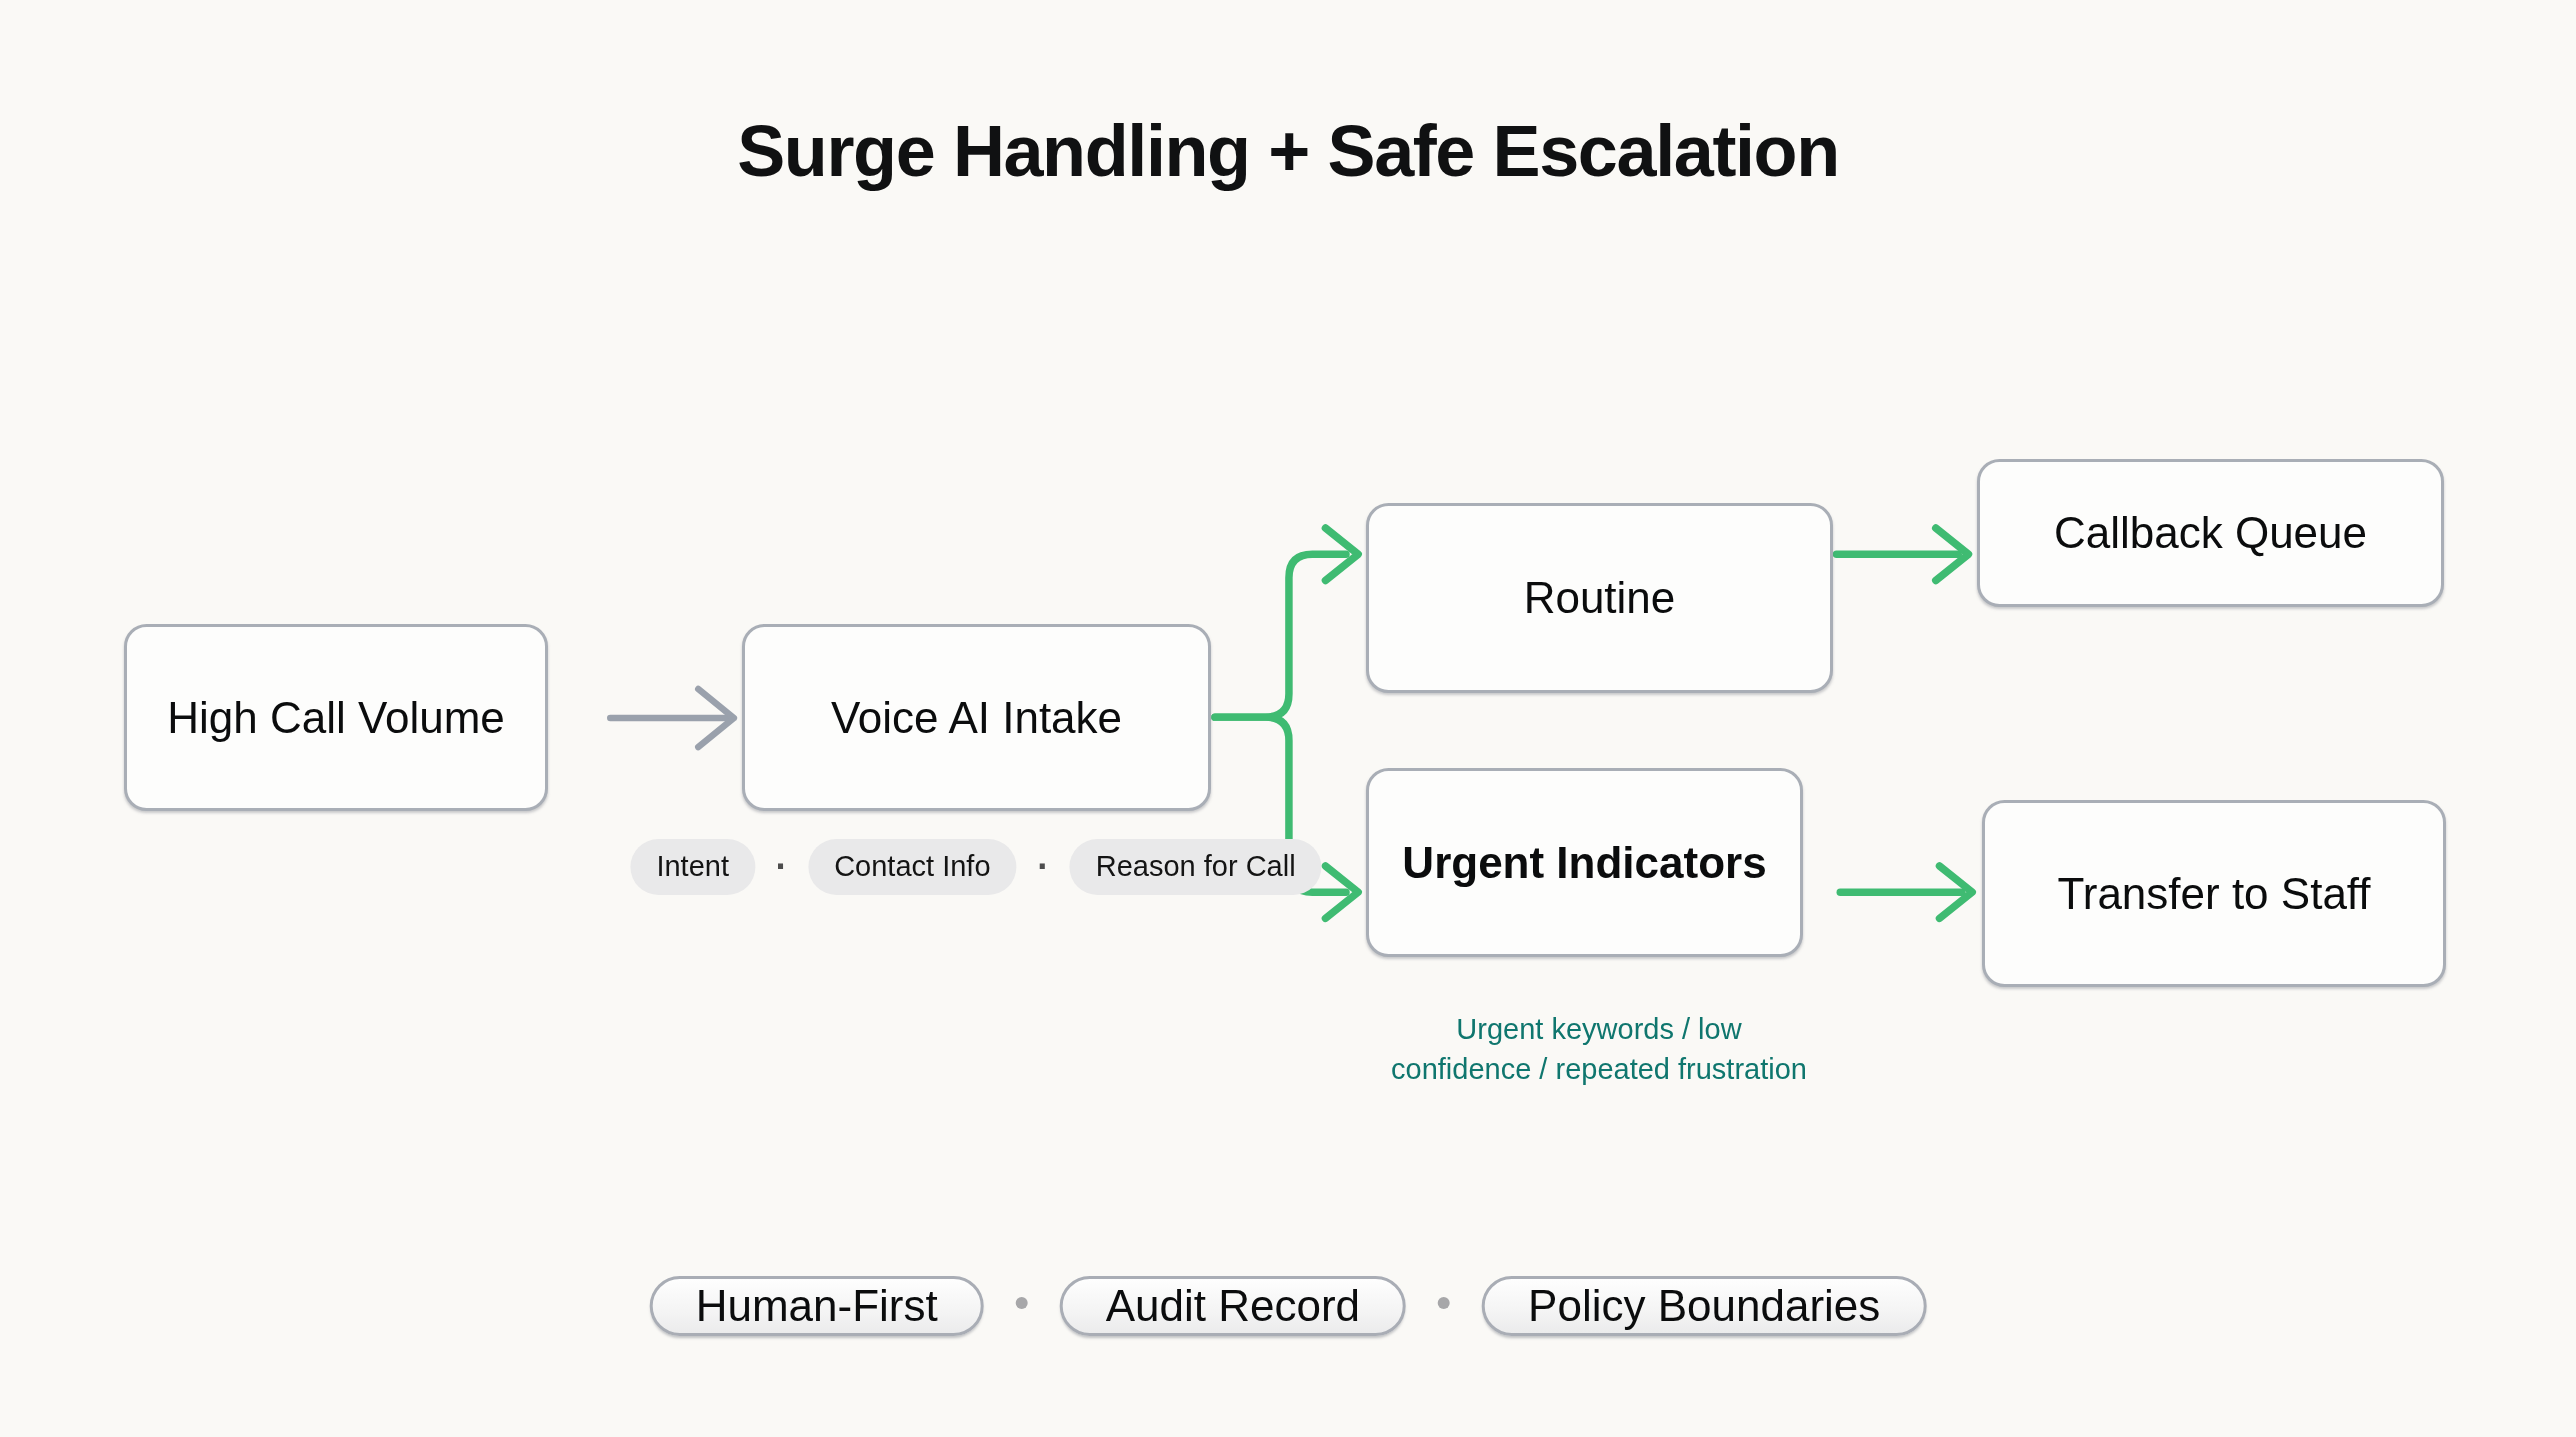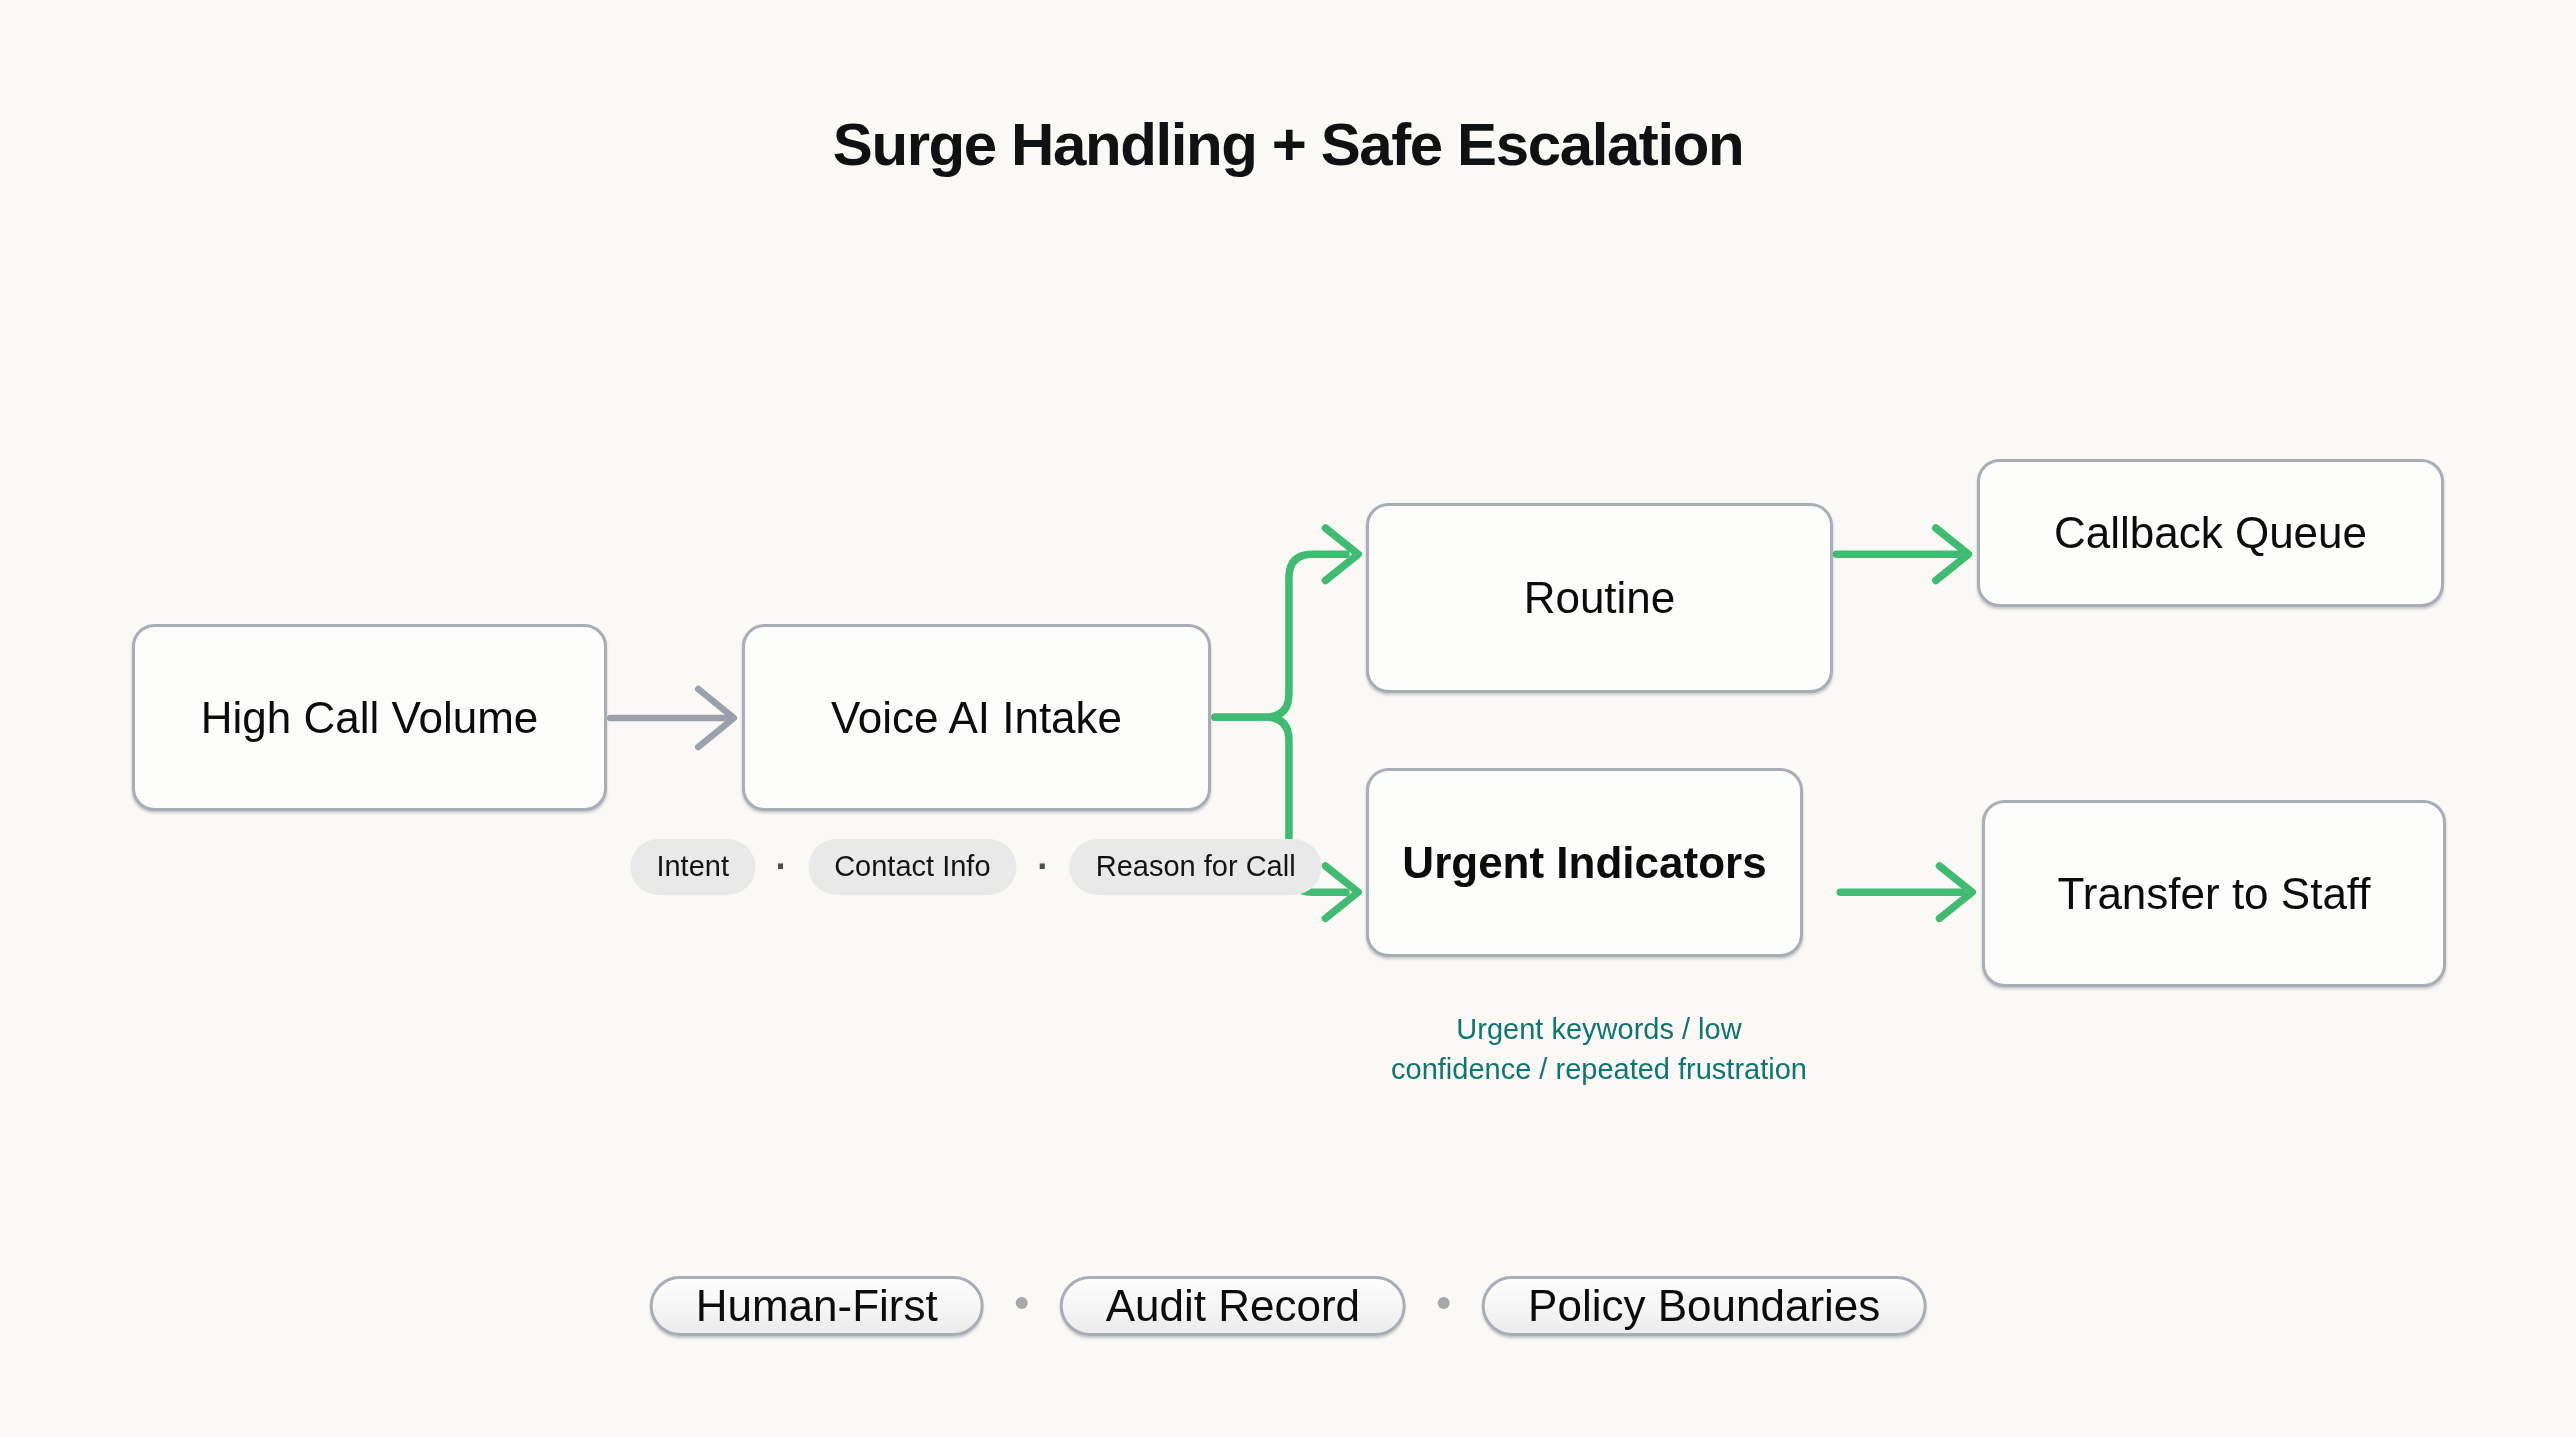--- a/index.html
+++ b/index.html
@@ -15,21 +15,21 @@
     background: #faf9f6;
     overflow: hidden;
   }
   .title {
     position: absolute;
     top: 110px;
     left: 0;
     width: 100%;
     margin: 0;
     text-align: center;
-    font-size: 60px;
+    font-size: 72px;
     font-weight: 600;
     letter-spacing: -1.4px;
     color: #101112;
   }
   .connectors {
     position: absolute;
     inset: 0;
     width: 100%;
     height: 100%;
   }
@@ -40,21 +40,21 @@
     border-radius: 22.5px;
     background: #fdfdfc;
     display: flex;
     align-items: center;
     justify-content: center;
     font-size: 44px;
     font-weight: 500;
     color: #0b0c0d;
     box-shadow: 0 2.8px 2.8px -0.9px rgba(105,110,120,0.35);
   }
-  .node-high-call-volume { left: 132px;  top: 624px; width: 475px; height: 187px; }
+  .node-high-call-volume { left: 124px;  top: 624px; width: 424px; height: 187px; }
   .node-voice-ai-intake  { left: 742px;  top: 624px; width: 469px; height: 187px; }
   .node-routine          { left: 1366px; top: 459px; width: 467px; height: 190px; margin-top: 44px; }
   .node-callback-queue   { left: 1977px; top: 459px; width: 467px; height: 148px; }
   .node-urgent-indicators{ left: 1366px; top: 768px; width: 437px; height: 189px; font-weight: bold; }
   .node-transfer-to-staff{ left: 1982px; top: 800px; width: 464px; height: 187px; }
 
   .tags-row {
     position: absolute;
     top: 839px;
     left: 976px;

